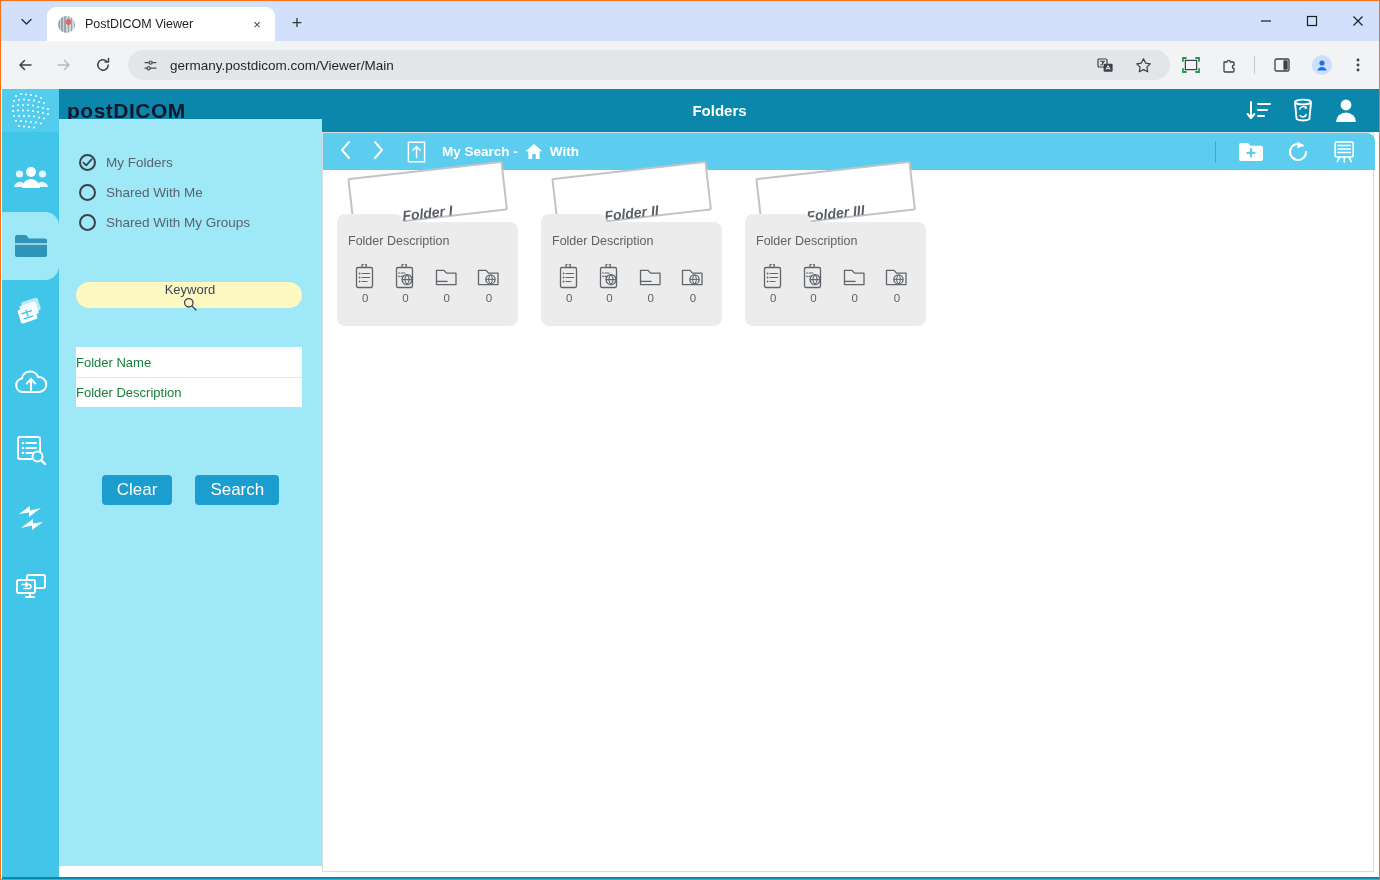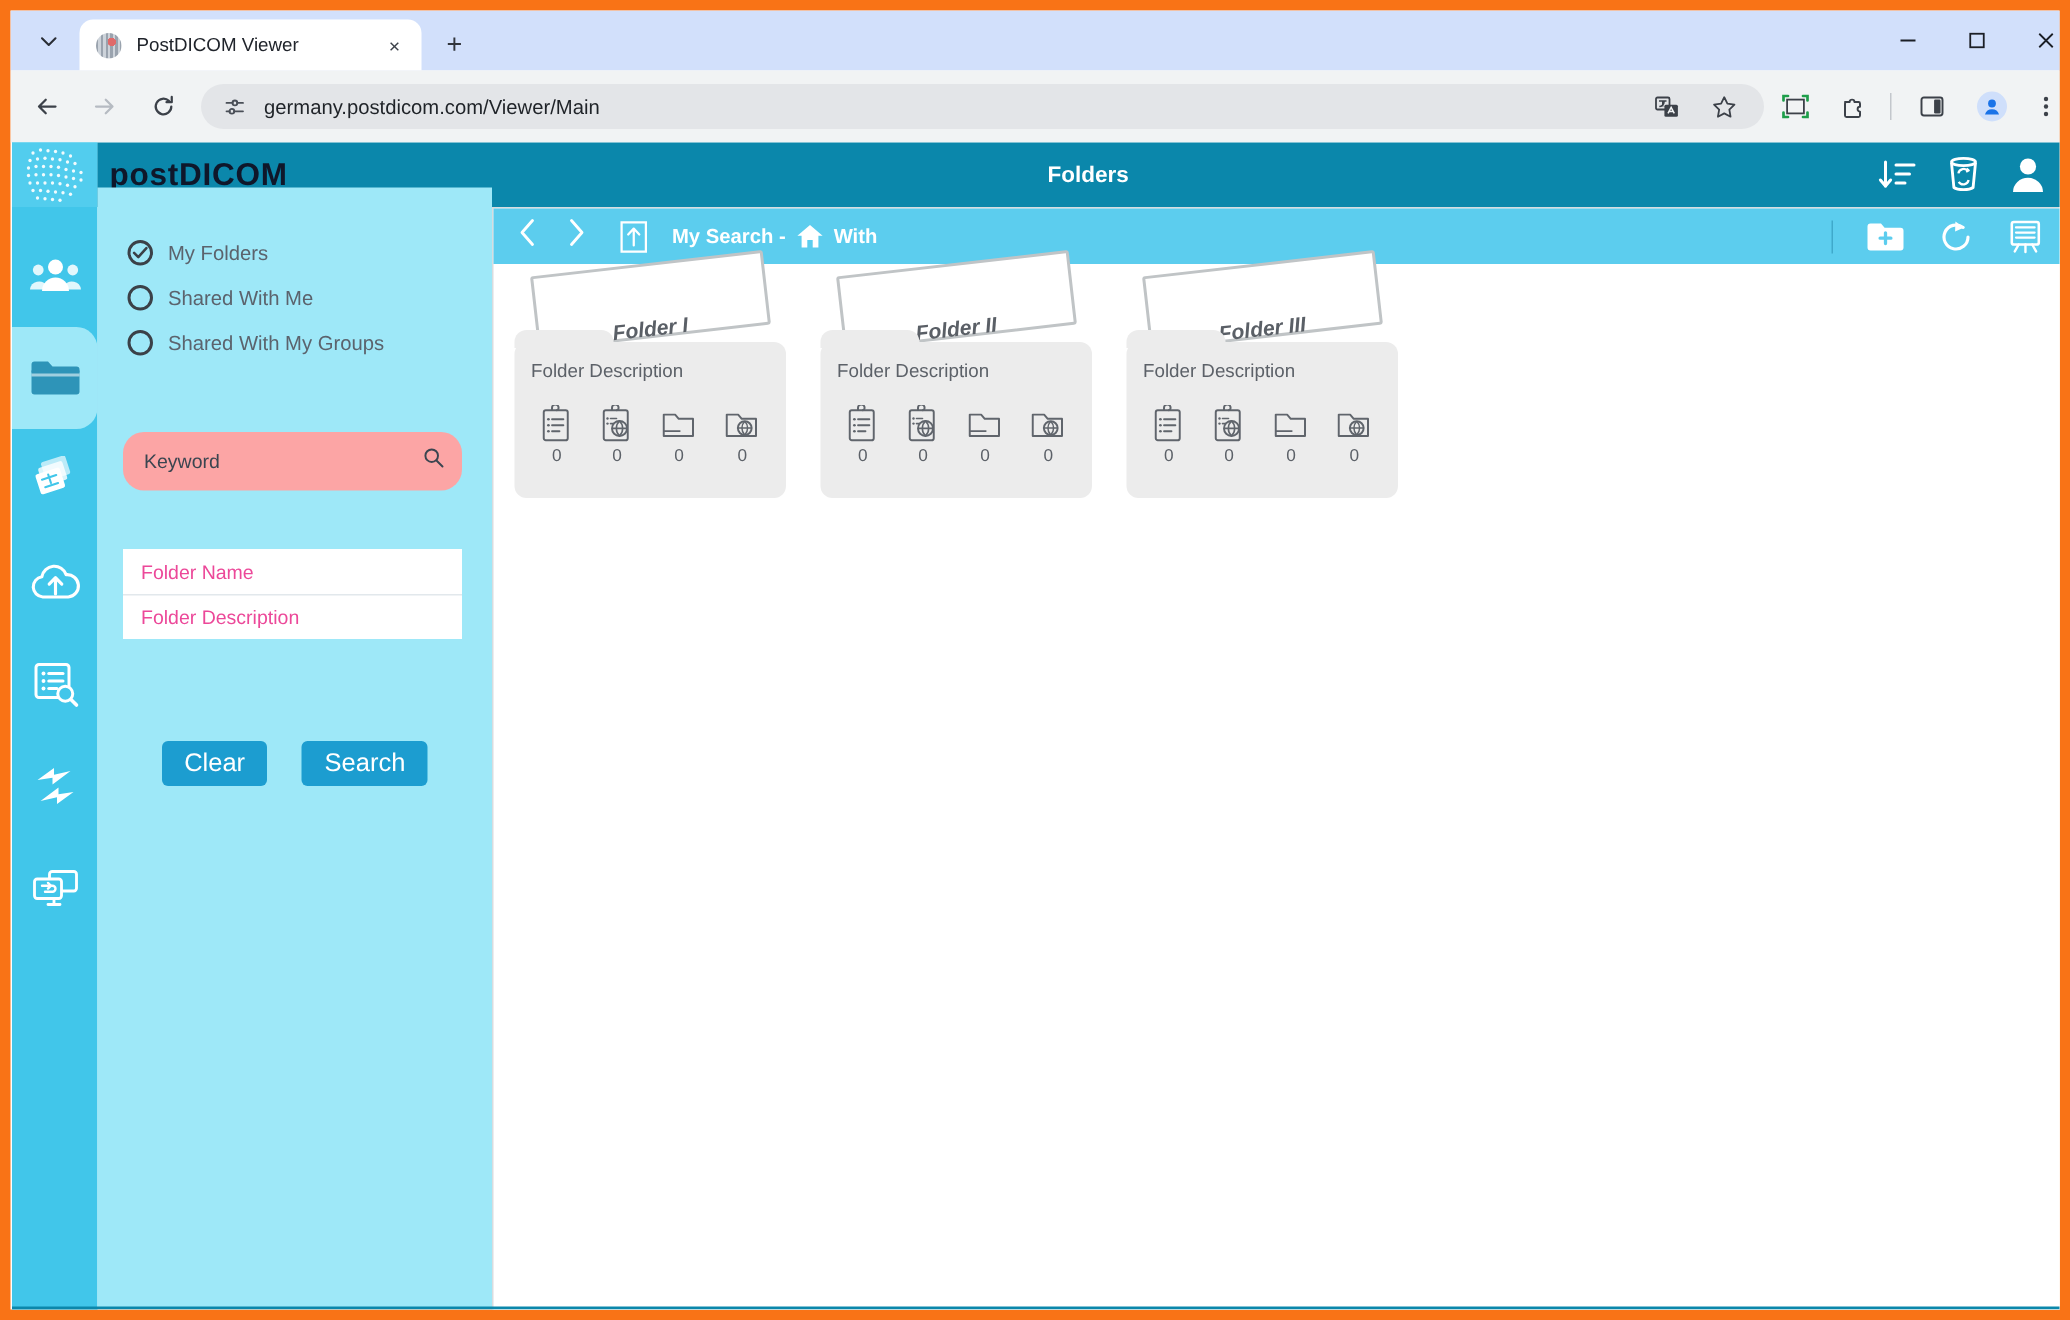--- a/index.html
+++ b/index.html
@@ -5,21 +5,21 @@
   * { box-sizing: border-box; margin: 0; padding: 0; }
   html, body {
     width: 1380px; height: 880px;
     font-family: "Liberation Sans", sans-serif;
     overflow: hidden;
     background: #ffffff;
   }
   #app {
     position: relative;
     width: 1380px; height: 880px;
-    border: 7px solid #f97316;
+    border: 1px solid #f97316;
     background: #ffffff;
     overflow: hidden;
   }
 
   
   .tabstrip {
     position: absolute; left: 0; top: 0; width: 1380px; height: 40px;
     background: #d2e0fb;
     display: flex; align-items: flex-end;
   }
@@ -170,33 +170,33 @@
   }
   .radio-row .rlabel { margin-left: 10px; }
   .radio-mark {
     width: 17px; height: 17px; border-radius: 50%;
     border: 2px solid #3b4148;
     display: flex; align-items: center; justify-content: center;
     flex: 0 0 auto;
   }
   .keyword-wrap {
     margin: 45px 20px 0 17px;
-    height: 39px; background: #fca5a5; border-radius: 14px;
-    display: flex; align-items: center; padding: 0 12px 0 14px;
+    height: 26px; background: #fef9c3; border-radius: 14px;
+    display: flex; align-items: center; padding: 0 12px 0 14px; flex-direction: column;
   }
   .keyword-wrap .kw {
     flex: 1; font-size: 13px; color: #3b4550;
   }
   .fields {
     margin: 39px 20px 0 17px;
     background: #ffffff;
   }
   .field {
     height: 30px; display: flex; align-items: center;
-    padding-left: 12px; font-size: 13px; color: #ec4899; text-align: right;
+    padding-left: 0; font-size: 13px; color: #15803d; text-align: right;
   }
   .field + .field { border-top: 1px solid #e2e8ec; }
   .btn-row {
     margin: 68px 0 0 0;
     display: flex; justify-content: center; gap: 23px;
   }
   .btn {
     min-width: 60px; height: 30px; padding: 0 15px;
     background: #1c9dd0; color: #ffffff;
     border: none; border-radius: 4px;

